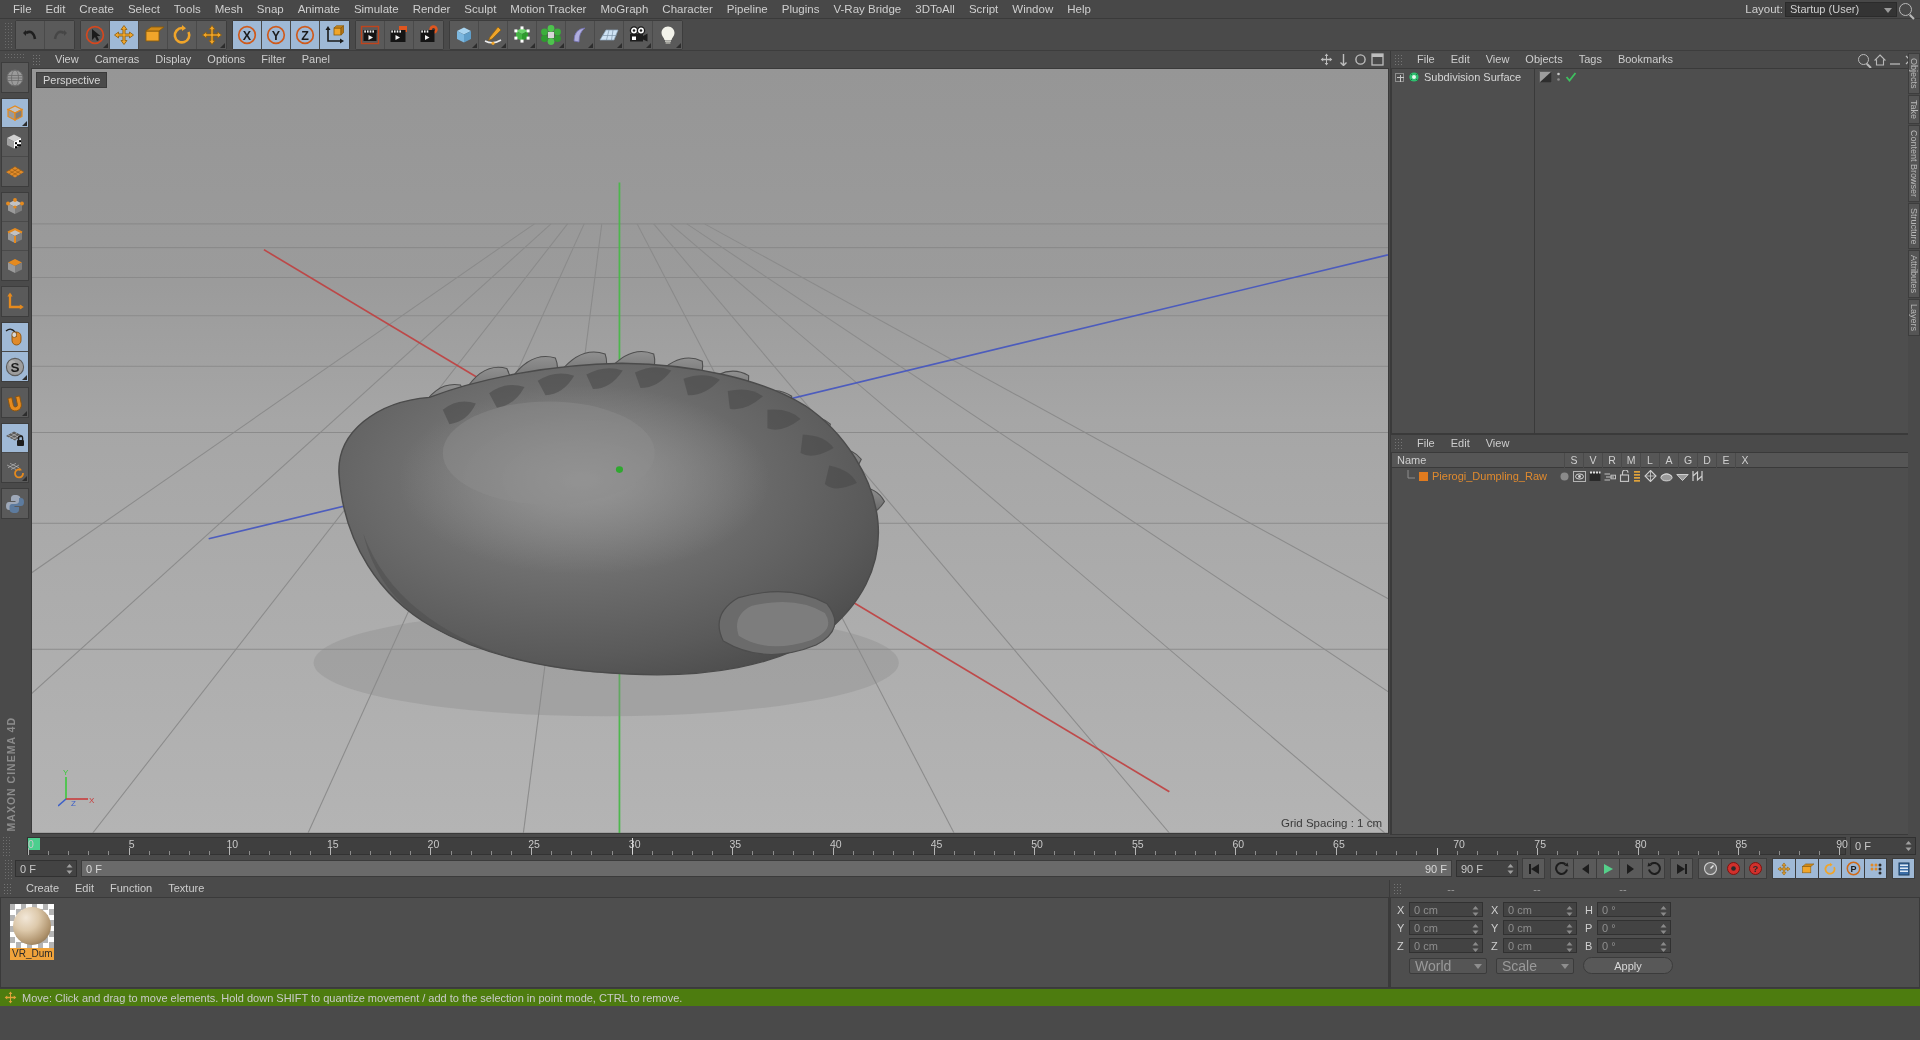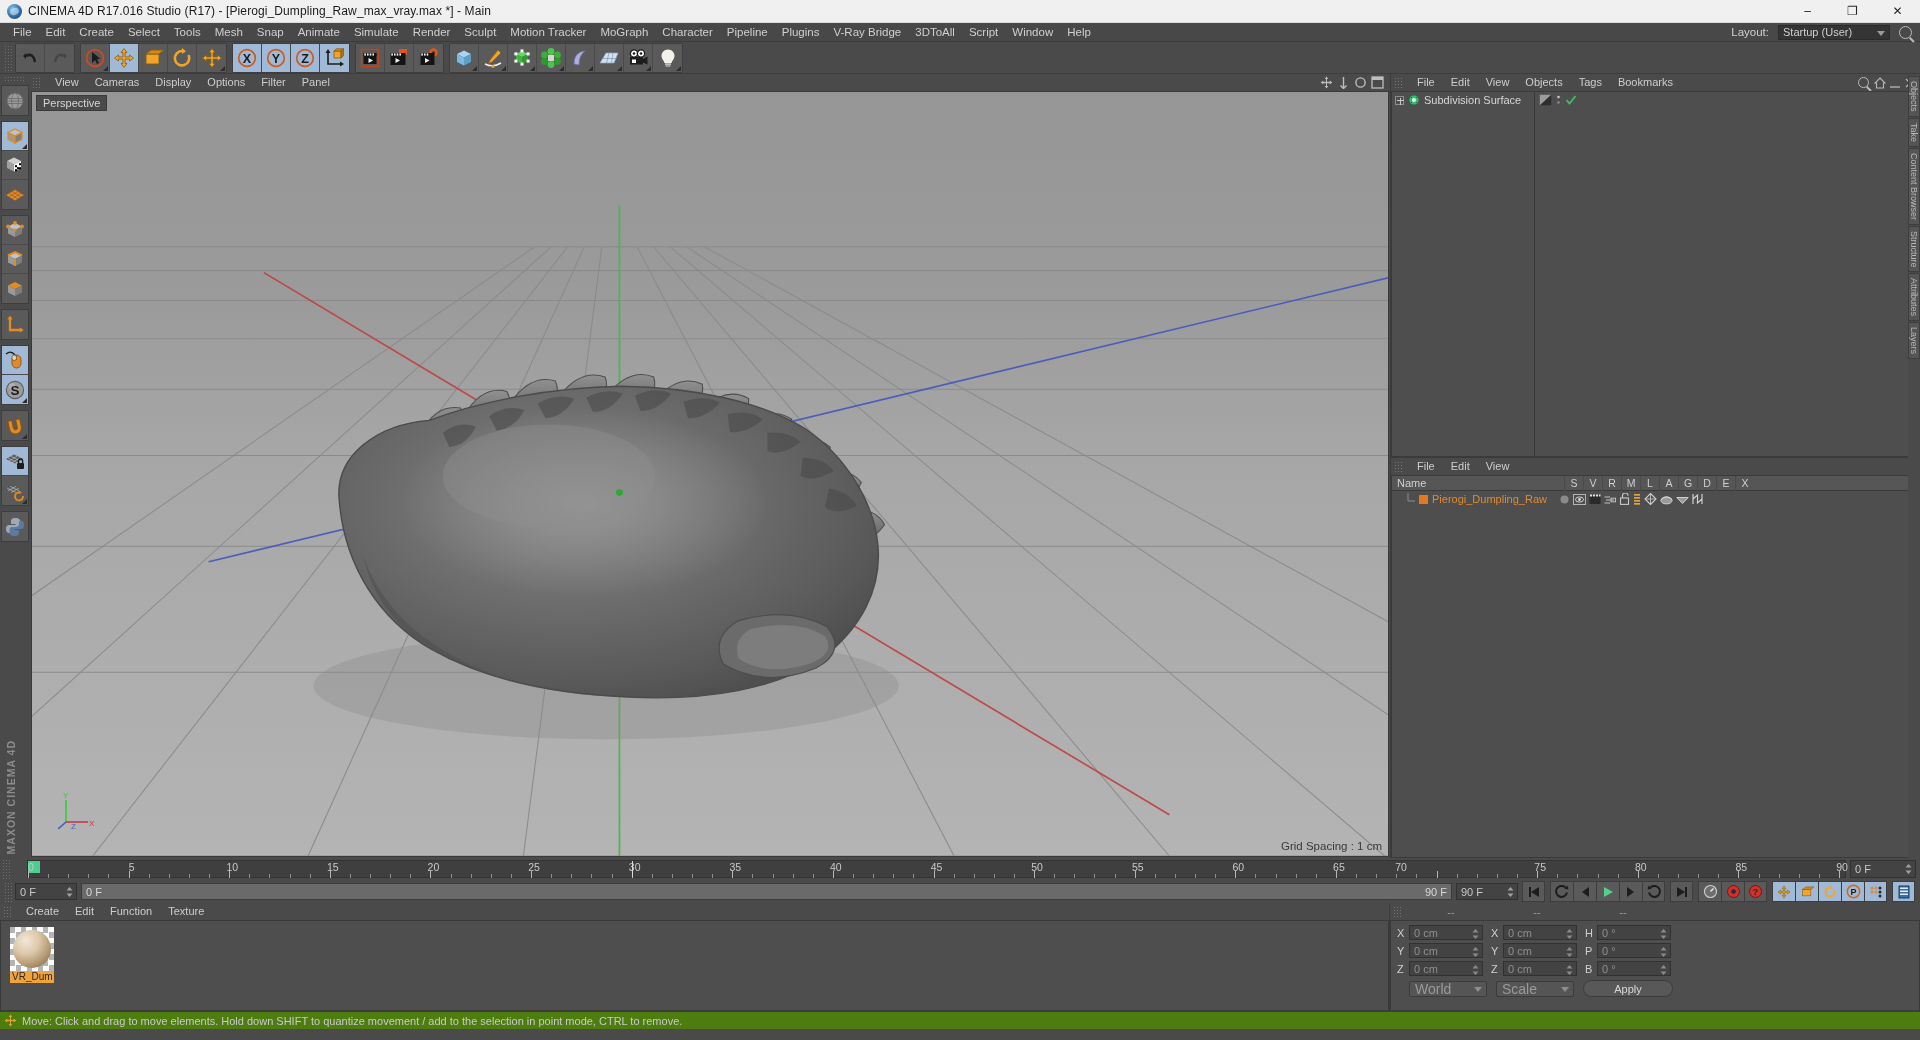--- a/index.html
+++ b/index.html
@@ -38,21 +38,21 @@
   
   .menubar {
     height: 19px; background: #484848; display: flex; align-items: center;
     padding-left: 6px; border-bottom: 1px solid #3a3a3a;
   }
   .menu-item {
     font-size: 11.5px; color: #cfcfcf; padding: 0 7px; line-height: 19px;
     white-space: nowrap;
   }
   .menubar .spacer { flex: 1; }
-  .layout-wrap { display: flex; align-items: center; gap: 9px; padding-right: 6px; }
+  .layout-wrap { display: flex; align-items: center; gap: 2px; padding-right: 6px; }
   .layout-label { font-size: 11.5px; color: #cfcfcf; }
   .layout-select {
     width: 112px; height: 15px; background: #343434; border: 1px solid #2b2b2b;
     display: flex; align-items: center; padding: 0 4px; position: relative;
   }
   .layout-select span { font-size: 11px; color: #cfcfcf; }
   .layout-select .chev {
     position: absolute; right: 4px; top: 5px;
     border-left: 4px solid transparent; border-right: 4px solid transparent;
     border-top: 5px solid #9a9a9a;
@@ -241,30 +241,20 @@
            background:#4a4a4a; display:flex; flex-direction:column; align-items:center; gap:1px;
            padding-top:2px; }
   .rtab { writing-mode: vertical-rl; font-size:9px; color:#b8b8b8; background:#555;
           border:1px solid #3d3d3d; padding:4px 0; width:12px; text-align:center; }
 </style>
 </head>
 <body>
 
 <div class="app">
 
-  <div class="titlebar">
-    <div class="tb-icon"></div>
-    <div class="tb-title">CINEMA 4D R17.016 Studio (R17) - [Pierogi_Dumpling_Raw_max_vray.max *] - Main</div>
-    <div class="tb-spacer"></div>
-    <div class="tb-btns">
-      <div class="tb-btn">–</div>
-      <div class="tb-btn">❐</div>
-      <div class="tb-btn close">✕</div>
-    </div>
-  </div>
 
   <div class="menubar">
     <div class="menu-item">File</div>
     <div class="menu-item">Edit</div>
     <div class="menu-item">Create</div>
     <div class="menu-item">Select</div>
     <div class="menu-item">Tools</div>
     <div class="menu-item">Mesh</div>
     <div class="menu-item">Snap</div>
     <div class="menu-item">Animate</div>
@@ -1043,21 +1033,21 @@
         <div class="tl-num" style="left: 405.444px;">20</div>
         <div class="tl-num" style="left: 506.056px;">25</div>
         <div class="tl-num" style="left: 606.667px;">30</div>
         <div class="tl-num" style="left: 707.278px;">35</div>
         <div class="tl-num" style="left: 807.889px;">40</div>
         <div class="tl-num" style="left: 908.5px;">45</div>
         <div class="tl-num" style="left: 1009.11px;">50</div>
         <div class="tl-num" style="left: 1109.72px;">55</div>
         <div class="tl-num" style="left: 1210.33px;">60</div>
         <div class="tl-num" style="left: 1310.94px;">65</div>
-        <div class="tl-num" style="left: 1373px; text-align: right;">70</div>
+        <div class="tl-num" style="left: 1431px; text-align: right;">70</div>
         <div class="tl-num" style="left: 1512.17px;">75</div>
         <div class="tl-num" style="left: 1612.78px;">80</div>
         <div class="tl-num" style="left: 1713.39px;">85</div>
         <div class="tl-num" style="left: 1814px;">90</div>
         <div class="tl-playhead" style="left: 603.667px;"></div>
       </div>
     <div class="tl-field">
       <span>0 F</span>
       <svg class="spin" viewBox="0 0 7 10">
         <path d="M3.5 0 L6.5 3.5 L0.5 3.5 Z" fill="#a0a0a0"></path>

